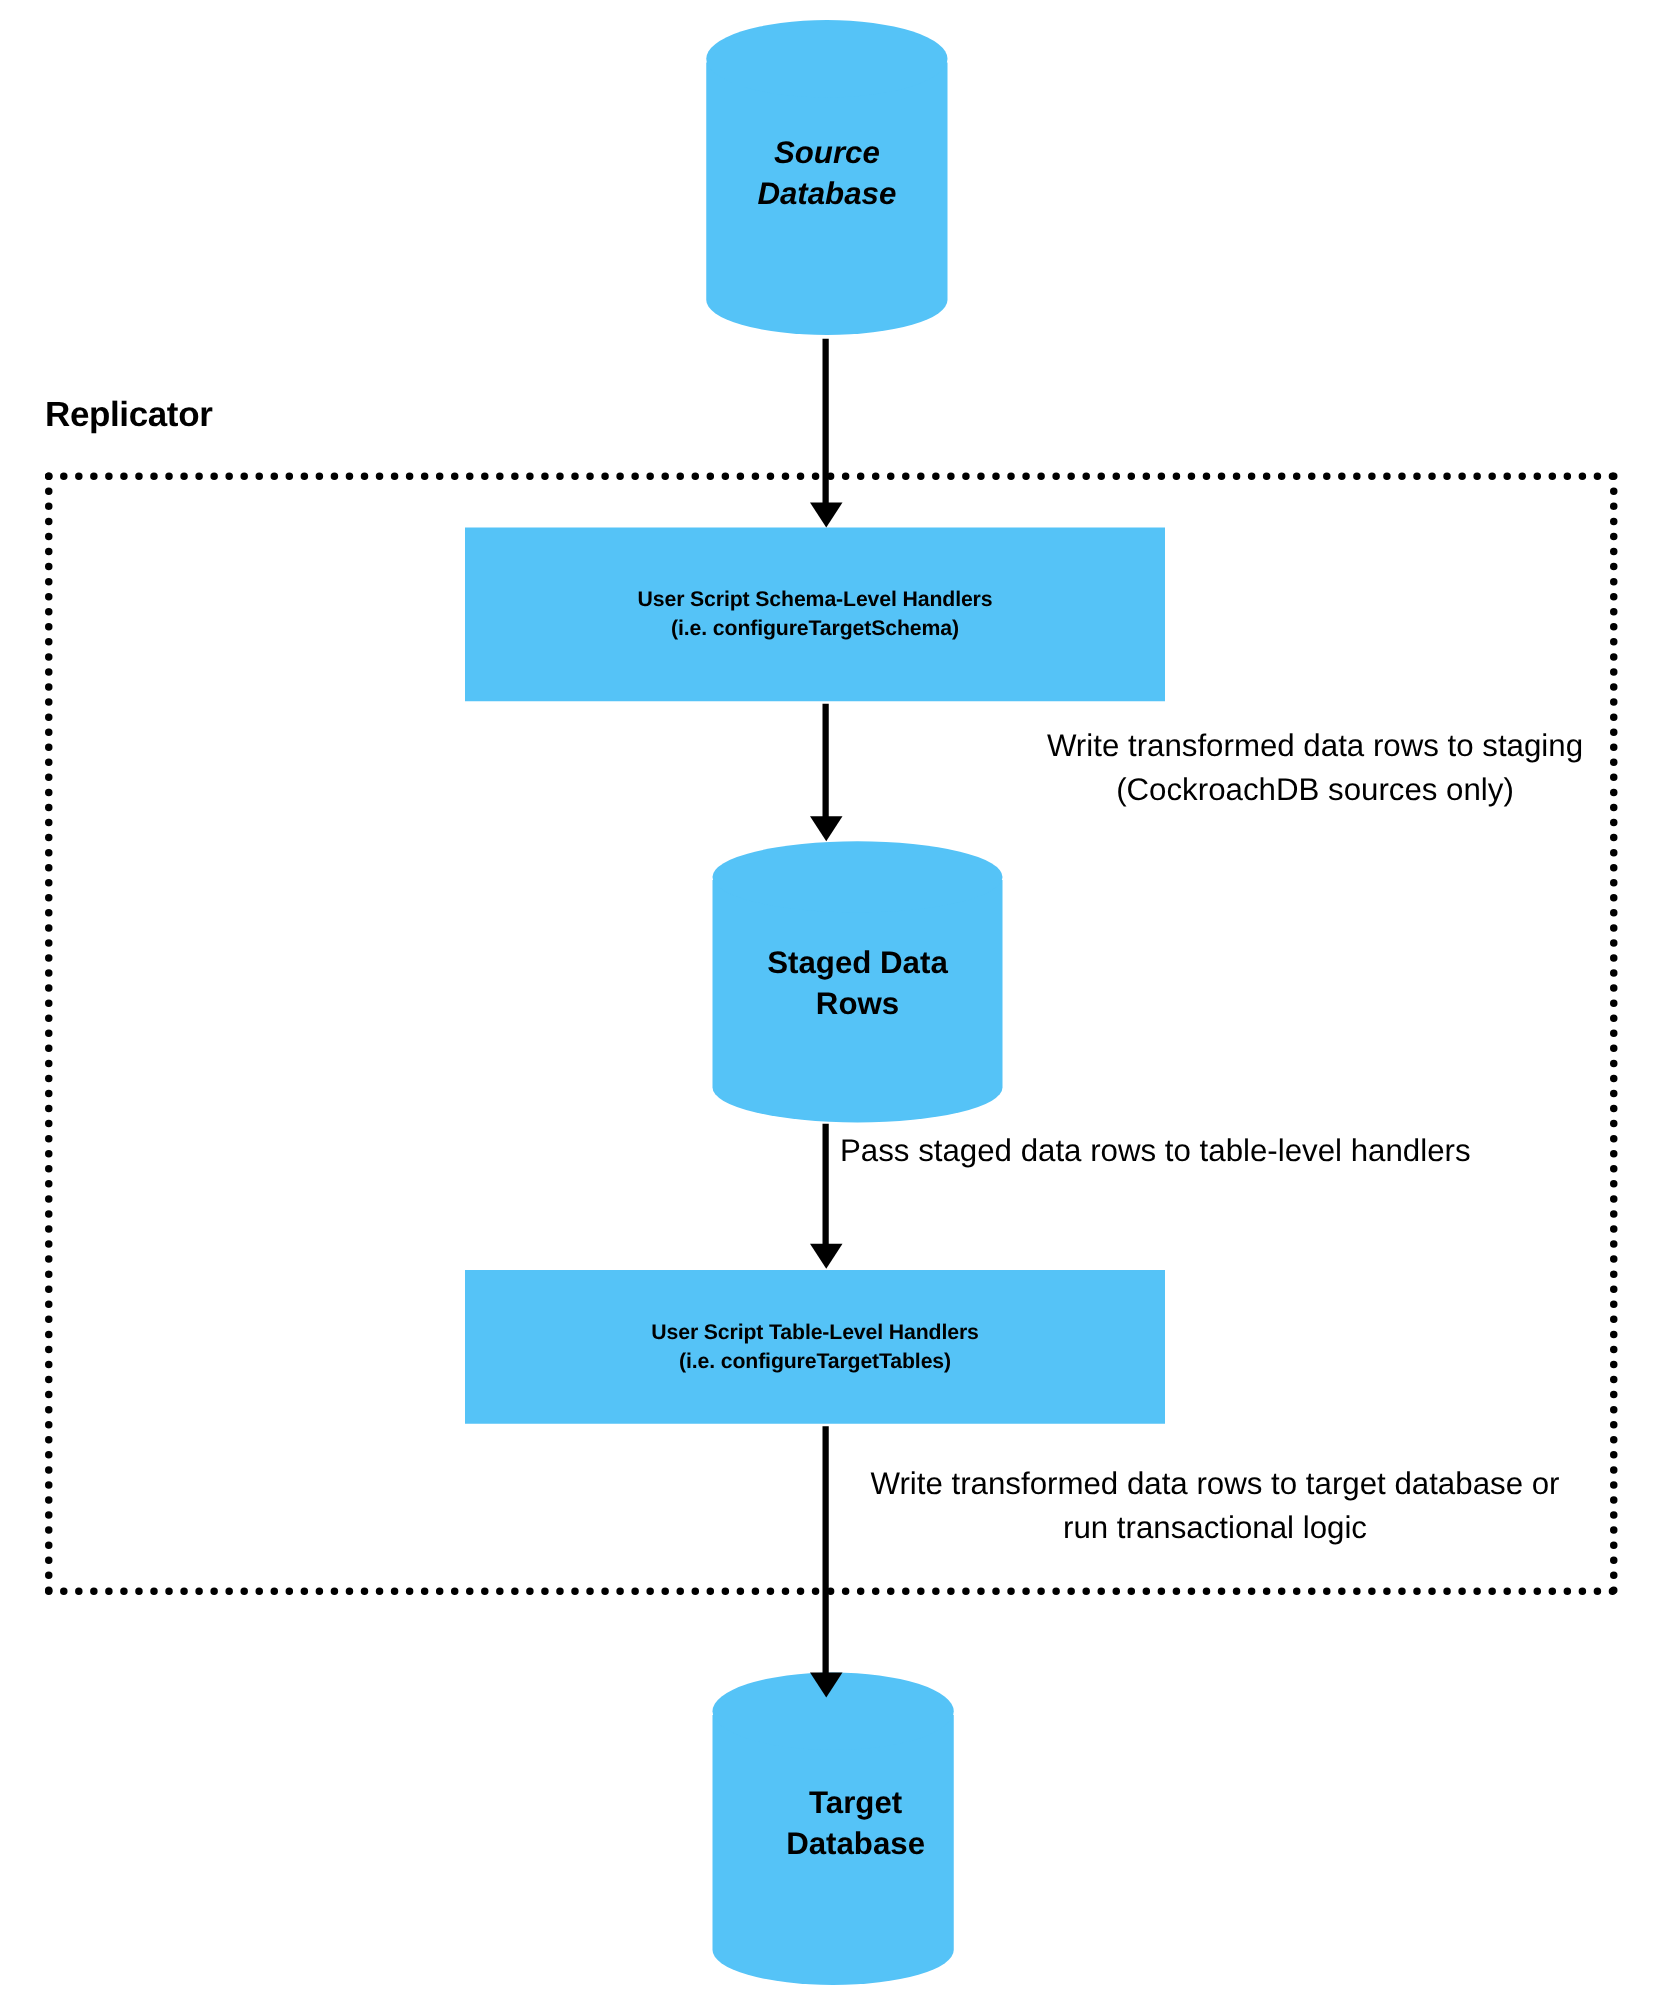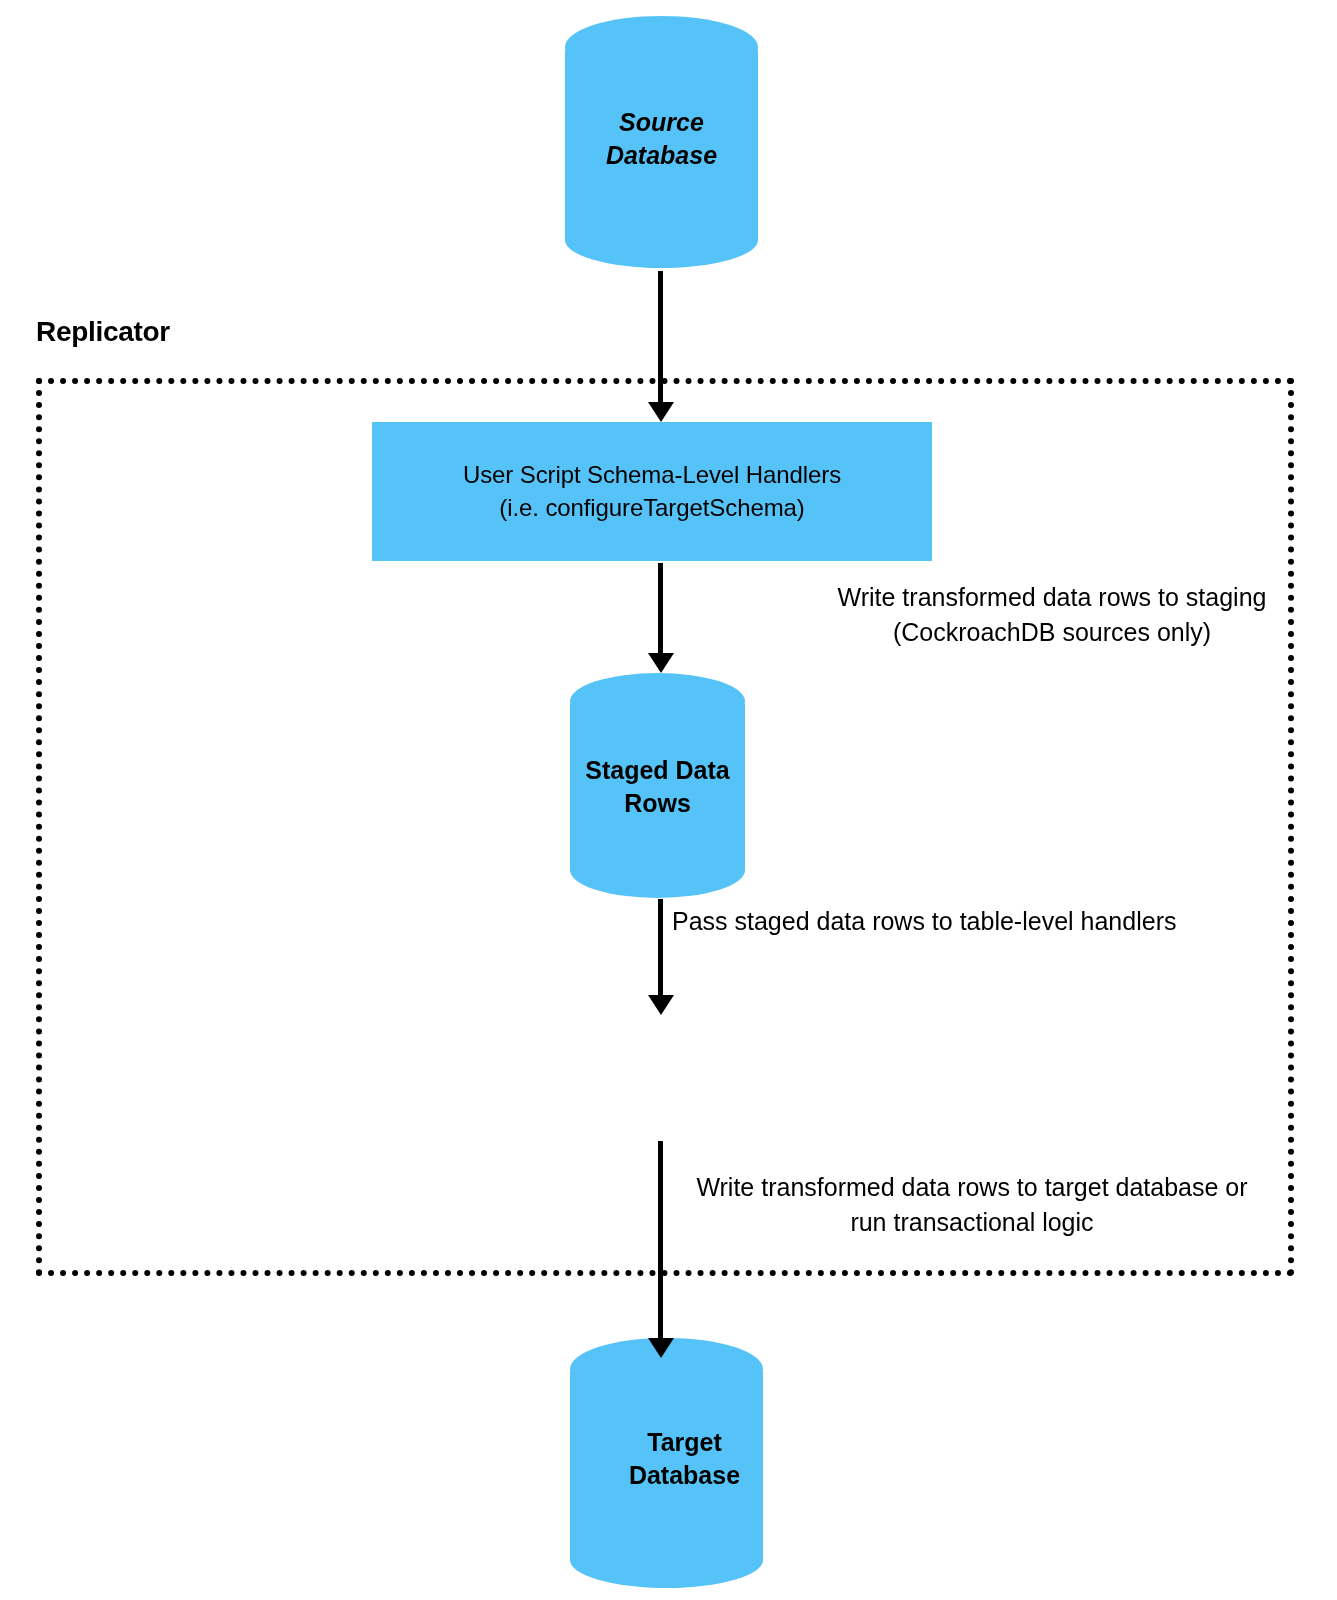--- a/index.html
+++ b/index.html
@@ -80,22 +80,22 @@
   
   .proc-box {
     position: absolute;
     background: #55c3f7;
     display: flex;
     align-items: center;
     justify-content: center;
   }
   .proc-label {
     text-align: center;
-    font-size: 24px;
-    font-weight: normal;
+    font-size: 17px;
+    font-weight: bold;
     line-height: 1.35;
     white-space: pre-line;
     letter-spacing: -0.1px;
   }
 
   
   .arrow {
     position: absolute;
     width: 5px;
     background: #000000;
@@ -149,30 +149,34 @@
 
   <div class="proc-box" style="left:372px; top:422px; width:560px; height:139px;">
     <div class="proc-label">User Script Schema-Level Handlers
 (i.e. configureTargetSchema)</div>
   </div>
 
   <div class="arrow" style="left:658px; top:563px; height:91px;"></div>
   <div class="edge-label centered" style="left:672px; top:580px; width:760px;">Write transformed data rows to staging
 (CockroachDB sources only)</div>
 
-  <div class="cylinder" style="left:570px; top:673px; width:175px; height:225px;">
+  <div class="cylinder" style="left:570px; top:673px; width:200px; height:225px;padding-left:32px;">
     <div class="cyl-body" style="top:31px; height:194px;"></div>
     <div class="cyl-top" style="height:57px;"></div>
     <div class="cyl-label" style="top:81px;">Staged Data
 Rows</div>
   </div>
 
   <div class="arrow" style="left:658px; top:899px; height:97px;"></div>
   <div class="edge-label left-aligned" style="left:672px; top:904px; width:640px;">Pass staged data rows to table-level handlers</div>
 
+  <div class="proc-box" style="left:372px; top:1016px; width:560px; height:123px;">
+    <div class="proc-label">User Script Table-Level Handlers
+(i.e. configureTargetTables)</div>
+  </div>
 
   <div class="arrow" style="left:658px; top:1141px; height:198px;"></div>
   <div class="edge-label centered" style="left:672px; top:1170px; width:1162px; max-width:600px;">Write transformed data rows to target database or
 run transactional logic</div>
 
   <div class="cylinder" style="left:570px; top:1338px; width:193px; height:250px;">
     <div class="cyl-body" style="top:34px; height:216px;"></div>
     <div class="cyl-top" style="height:62px;"></div>
     <div class="cyl-label" style="top:88px;margin-left:36px;">Target
 Database</div>

